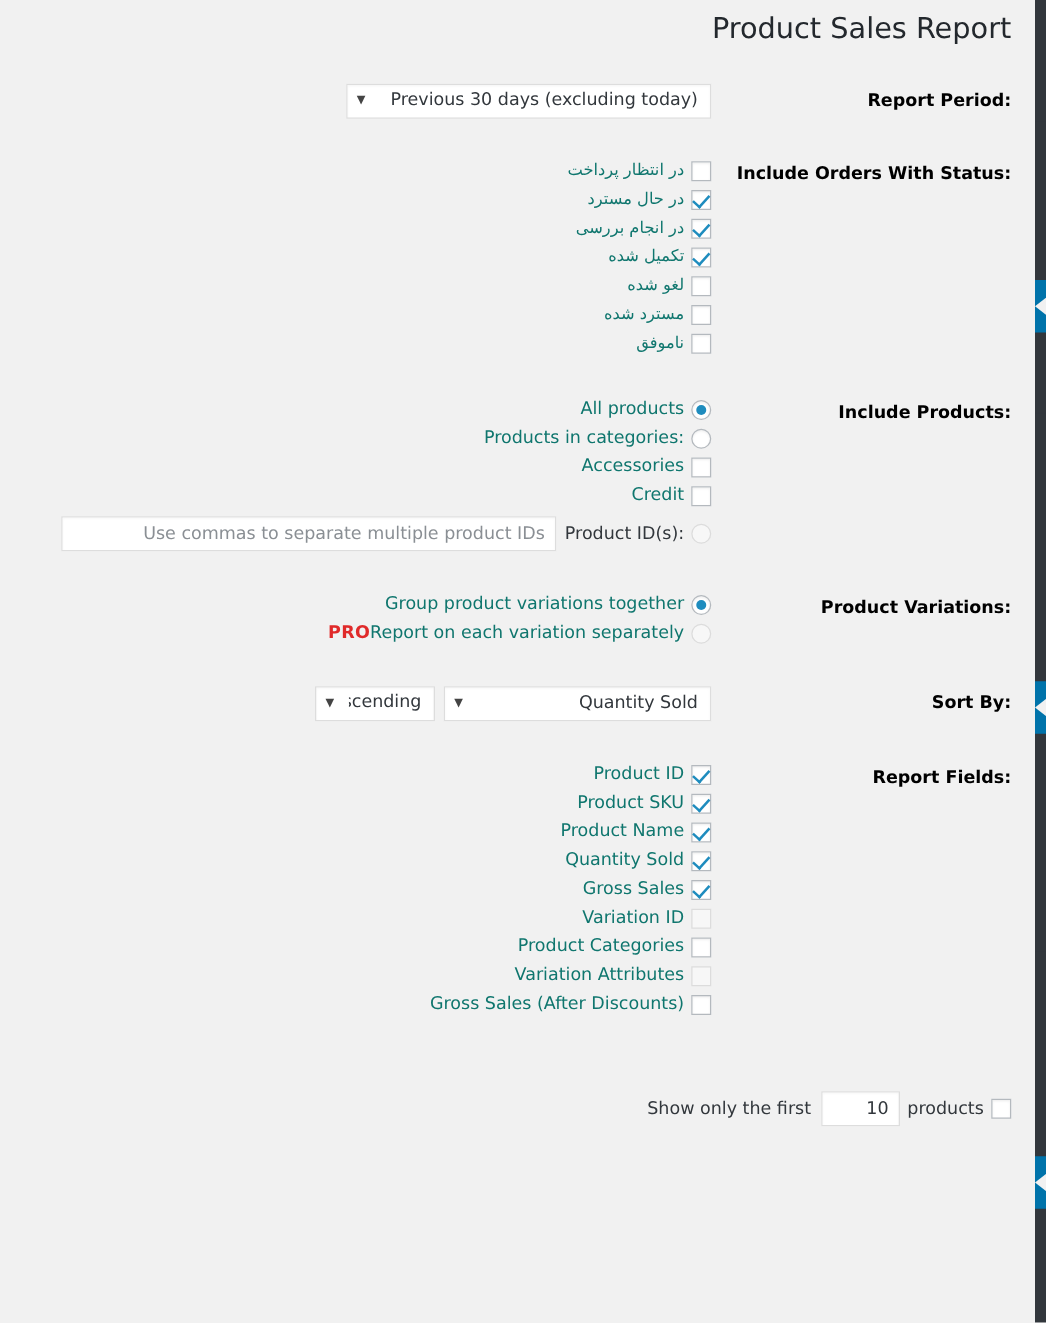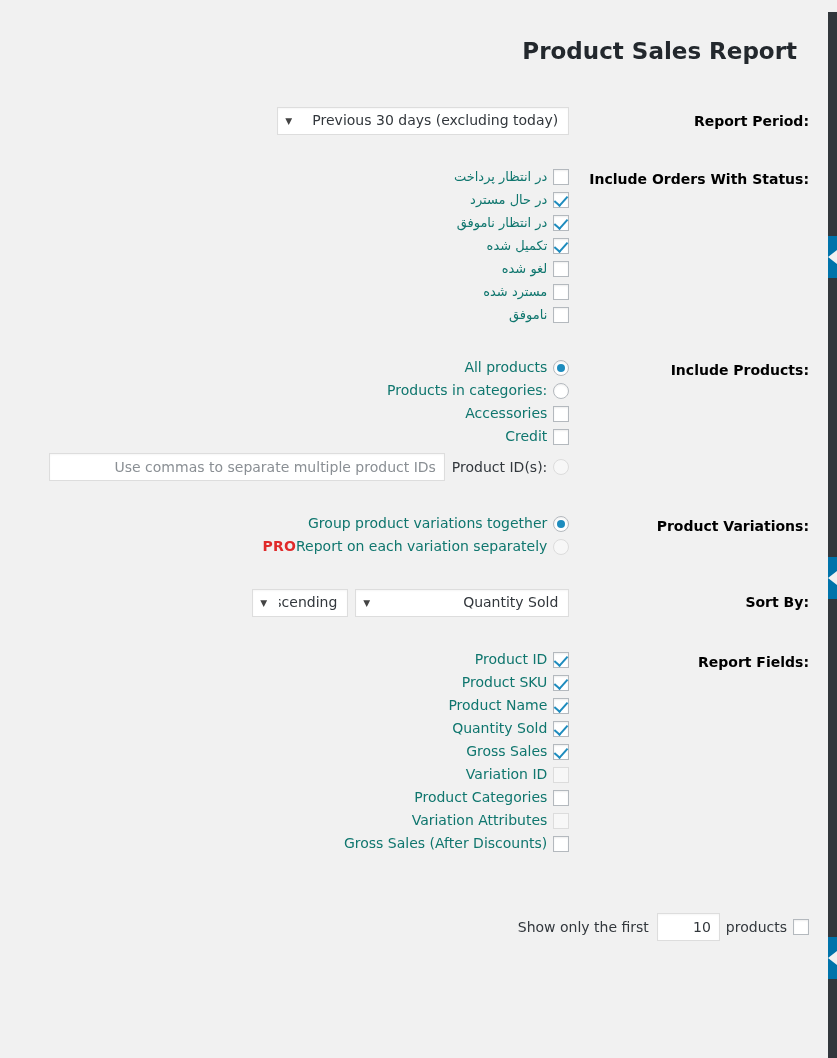--- a/index.html
+++ b/index.html
@@ -40,24 +40,24 @@
   }
   #adminmenu .am-dark { position:absolute; right:0; width:9px; background:#32373c; }
 
   
   .wrap {
     position: relative;
     width: 828px;
     padding: 0 18px 0 0;
   }
   h1.page-title {
-    margin: 12px;
-    padding: 25px 10px 14px 0;
+    margin: 0;
+    padding: 9px 10px 14px 0;
     font-size: 23px;
-    font-weight: 700;
+    font-weight: 400;
     line-height: 29px;
     text-align: right;
     color: #23282d;
   }
 
   table.form-table {
     width: 810px;
     border-collapse: collapse;
     margin: 0;
     margin-right: 0;
@@ -264,21 +264,21 @@
               <div class="opt-row">
                 <span class="cbox"></span>
                 <span class="opt-label fa">در انتظار پرداخت</span>
               </div>
               <div class="opt-row">
                 <span class="cbox checked"></span>
                 <span class="opt-label fa">در حال مسترد</span>
               </div>
               <div class="opt-row">
                 <span class="cbox checked"></span>
-                <span class="opt-label fa">در انتظار ناموفق</span>
+                <span class="opt-label fa">در انجام بررسی</span>
               </div>
               <div class="opt-row">
                 <span class="cbox checked"></span>
                 <span class="opt-label fa">تکمیل شده</span>
               </div>
               <div class="opt-row">
                 <span class="cbox"></span>
                 <span class="opt-label fa">لغو شده</span>
               </div>
               <div class="opt-row">

